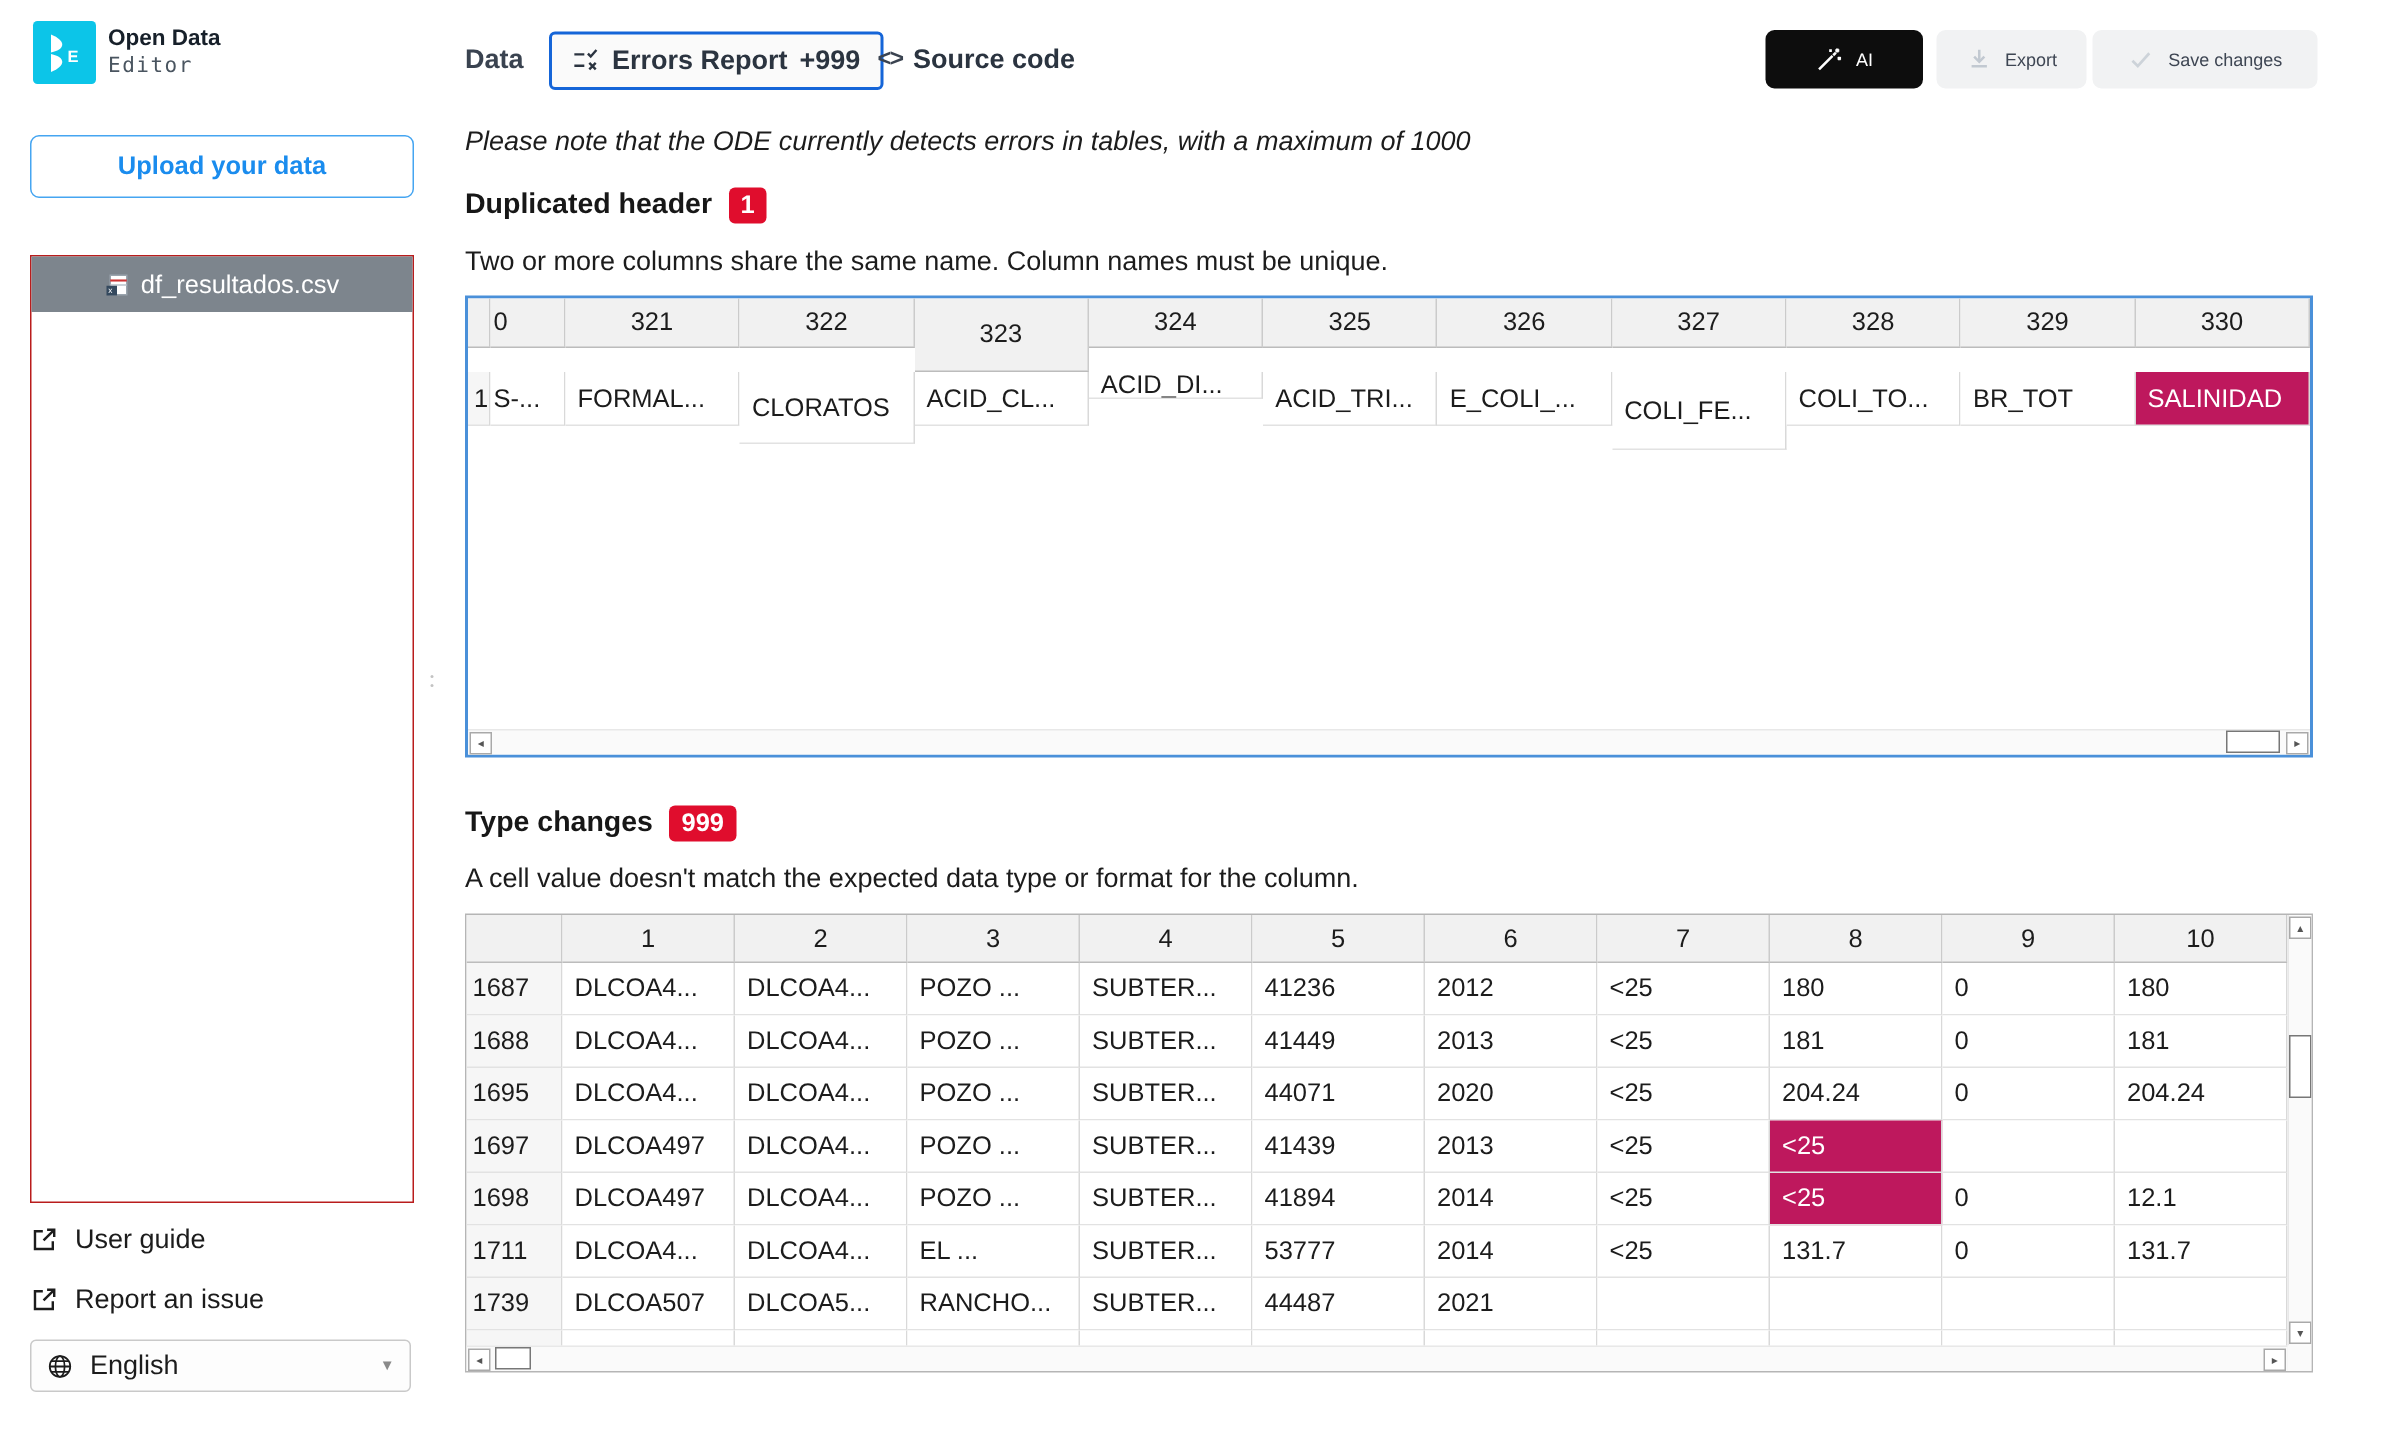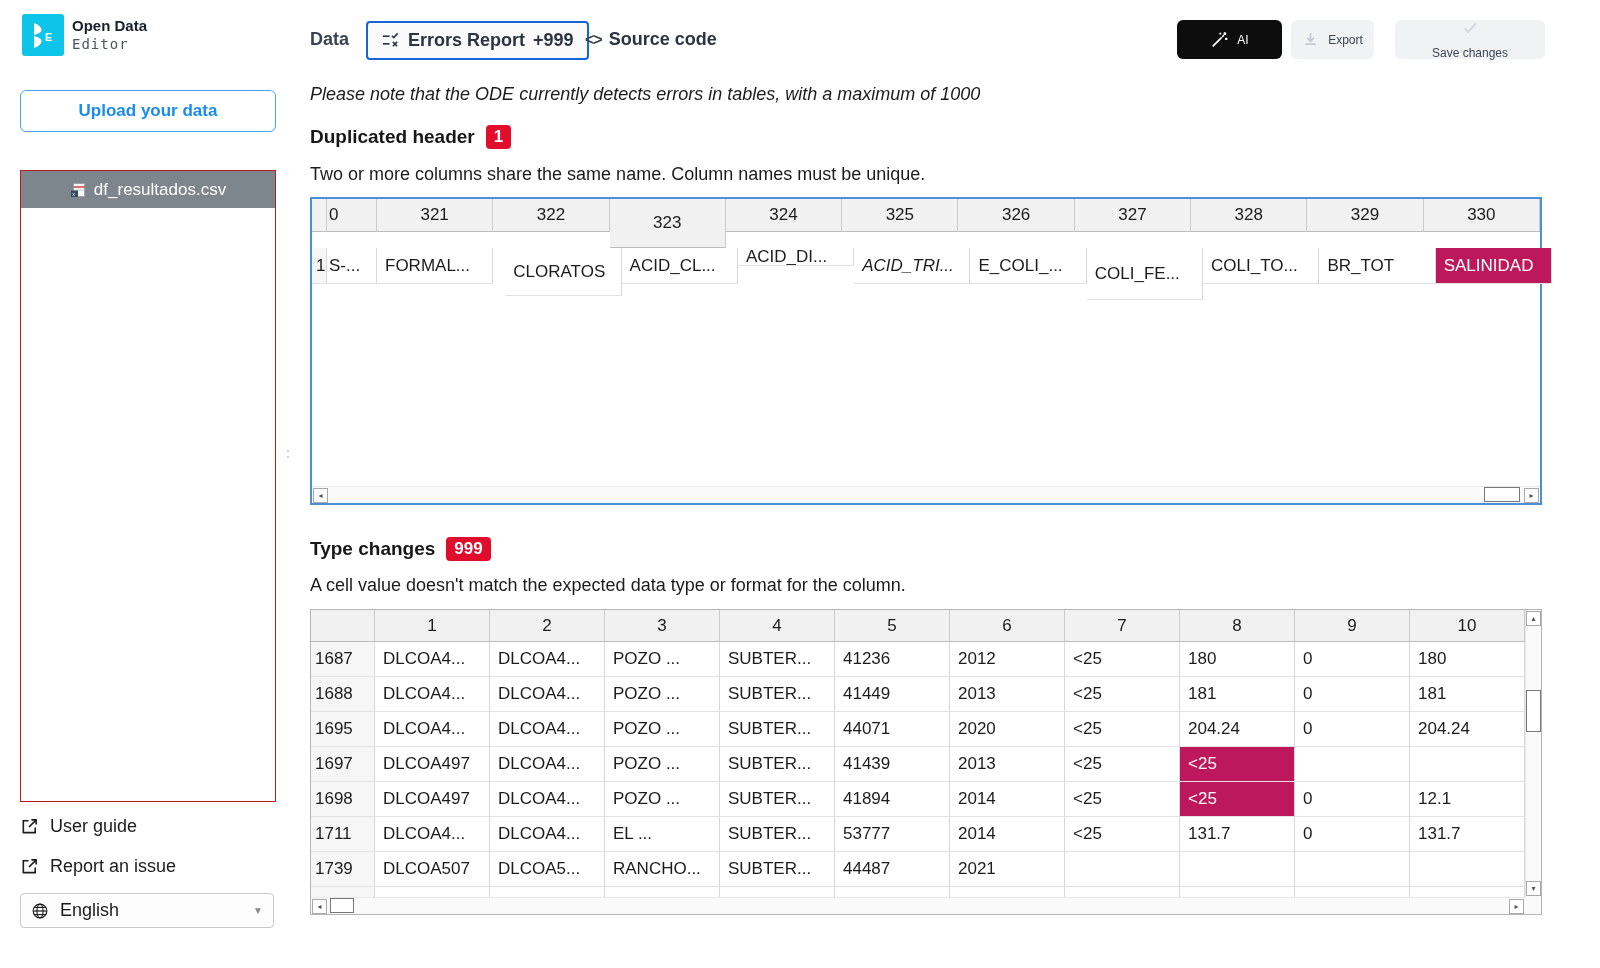--- a/index.html
+++ b/index.html
@@ -38,22 +38,22 @@
                 display:flex; align-items:center; gap:8px; padding:0 13px; cursor:pointer; }
   .tab-errors .lbl { font-size:18px; font-weight:bold; color:#2b3440; }
   .tab-source { left:585px; top:29px; display:flex; align-items:center; gap:7px; cursor:pointer; }
   .src-glyph { font-size:16px; font-weight:bold; color:#3a4350; letter-spacing:-1px; }
   .tab-source .lbl { font-size:18px; font-weight:bold; color:#2b3440; }
 
   .btn { height:39px; border-radius:6px; display:flex; align-items:center; justify-content:center; gap:9px;
          font-size:12px; font-weight:normal; cursor:pointer; }
   .btn-ai { left:1177px; top:20px; width:105px; background:#0d0d0d; color:#fff; }
   .btn-gray { background:#f1f2f3; color:#3e4653; }
-  .btn-export { left:1291px; top:20px; width:83px; }
-  .btn-save { left:1395px; top:20px; width:150px;flex-direction:column; }
+  .btn-export { left:1291px; top:20px; width:100px; }
+  .btn-save { left:1395px; top:20px; width:150px; }
 
   
   .notice { left:310px; top:84px; font-size:18px; font-style:italic; }
   .sec-title { left:310px; display:flex; align-items:center; gap:11px; }
   .sec-title h2 { font-size:19px; font-weight:bold; color:#171717; }
   .st-1 { top:125px; } .st-2 { top:537px; }
   .badge { background:#e00d2d; color:#fff; font-weight:bold; font-size:17px; border-radius:4px;
            padding:2px 8px; line-height:20px; }
   .desc { left:310px; font-size:18px; }
   .d-1 { top:164px; } .d-2 { top:575px; }
@@ -234,24 +234,24 @@
         <div class="tcell " style="width: 116.3px; height: 33px;">326</div>
         <div class="tcell " style="width: 116.3px; height: 33px;">327</div>
         <div class="tcell " style="width: 116.3px; height: 33px;">328</div>
         <div class="tcell " style="width: 116.3px; height: 33px;">329</div>
         <div class="tcell " style="width: 116.3px; height: 33px;">330</div>
       </div>
       <div class="trow">
         <div class="tcell rownum" style="width: 15px; height: 36px;">1</div>
         <div class="tcell cut " style="width: 50px; height: 36px;">S-...</div>
         <div class="tcell " style="width: 116.3px; height: 36px;">FORMAL...</div>
-        <div class="tcell " style="width: 116.3px; height: 48px; margin-left: 12px;">CLORATOS</div>
+        <div class="tcell " style="width: 116.3px; height: 48px;">CLORATOS</div>
         <div class="tcell " style="width: 116.3px; height: 36px;">ACID_CL...</div>
         <div class="tcell " style="width: 116.3px; height: 18px;">ACID_DI...</div>
-        <div class="tcell " style="width: 116.3px; height: 36px; font-style: italic;">ACID_TRI...</div>
+        <div class="tcell " style="width: 116.3px; height: 36px;">ACID_TRI...</div>
         <div class="tcell " style="width: 116.3px; height: 36px;">E_COLI_...</div>
         <div class="tcell " style="width: 116.3px; height: 52px;">COLI_FE...</div>
         <div class="tcell " style="width: 116.3px; height: 36px;">COLI_TO...</div>
         <div class="tcell " style="width: 116.3px; height: 36px;">BR_TOT</div>
         <div class="tcell err" style="width: 116.3px; height: 36px;">SALINIDAD</div>
       </div>
     </div>
   <div class="hscroll hs1">
     <div class="sbtn ar-l"></div>
     <div class="sthumb th-h1"></div>

